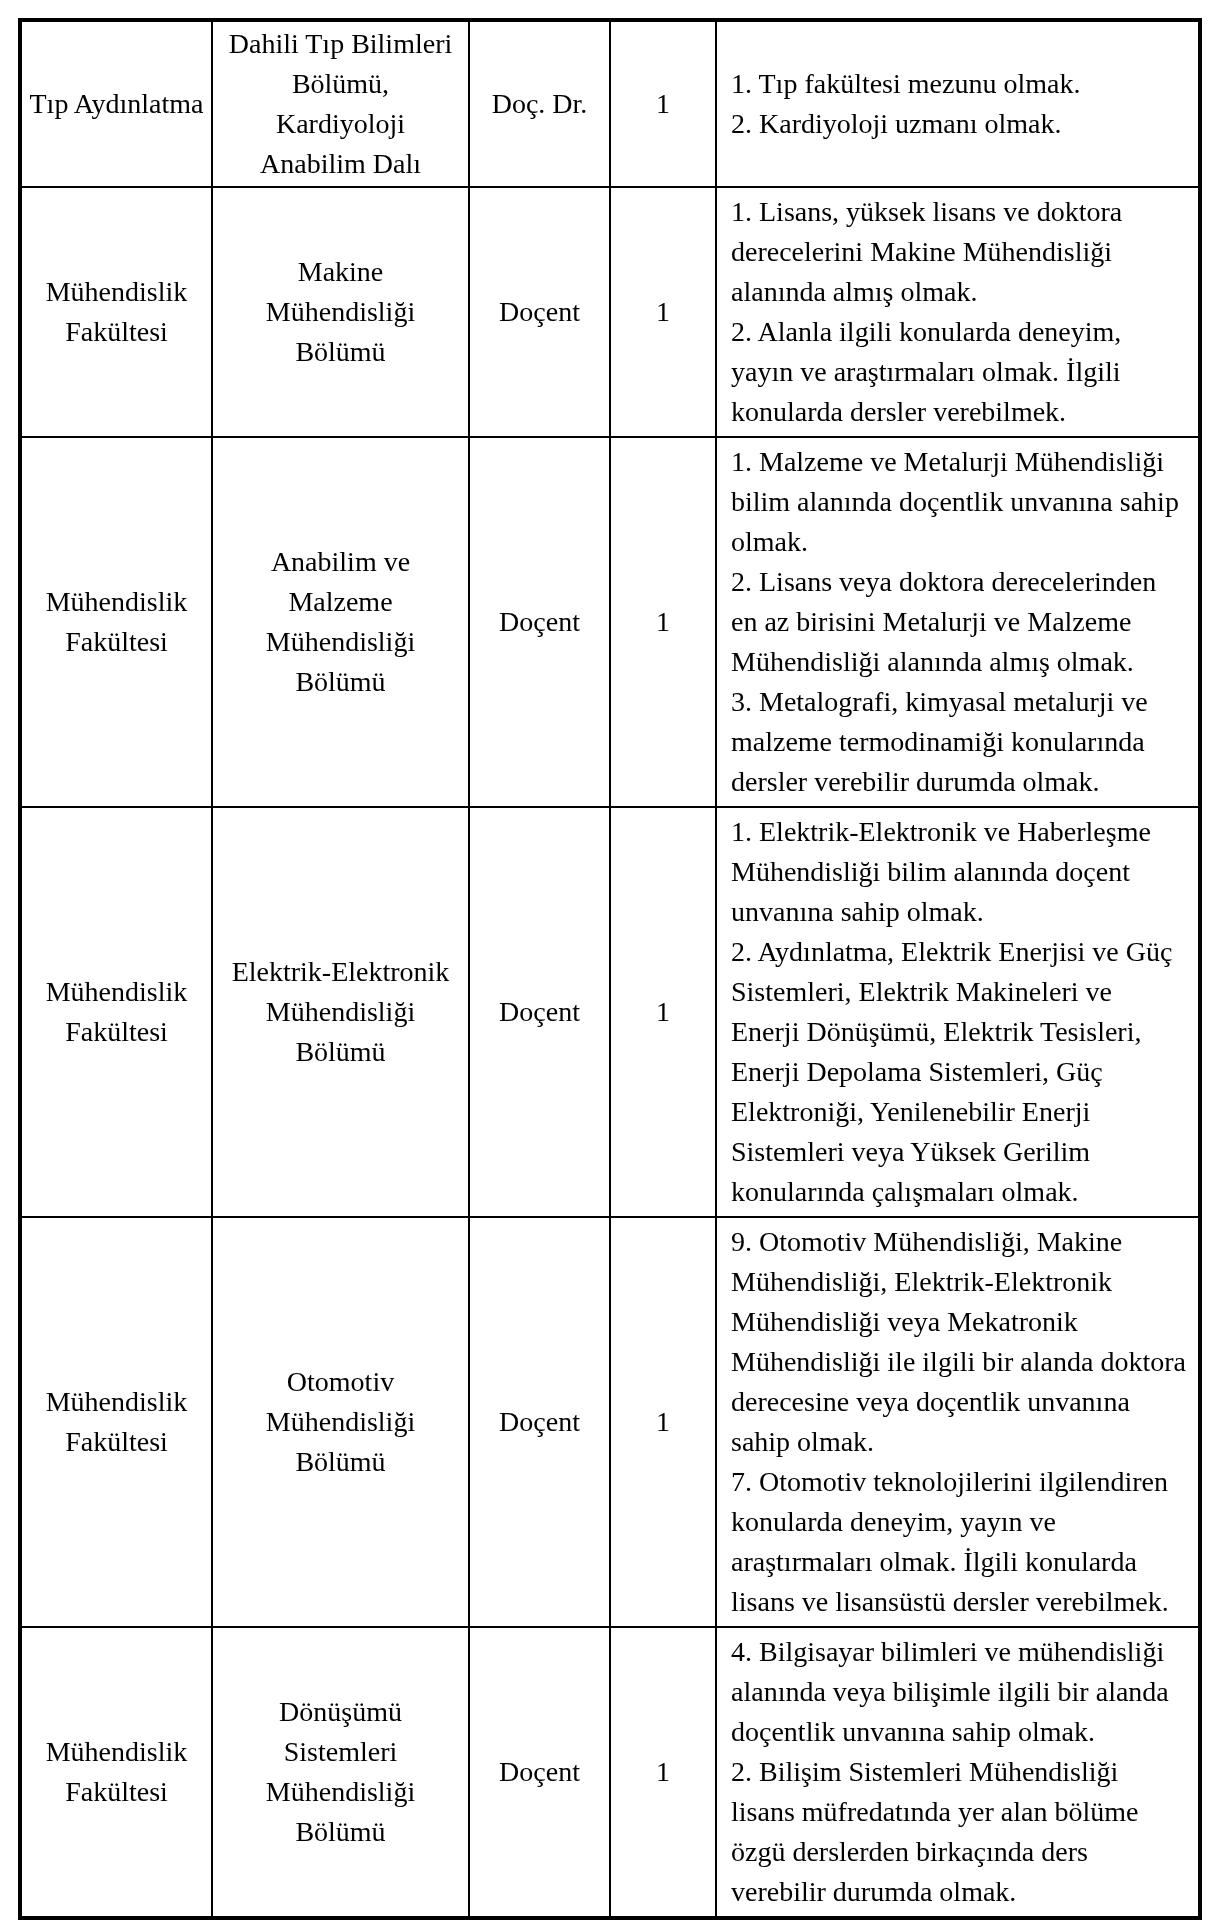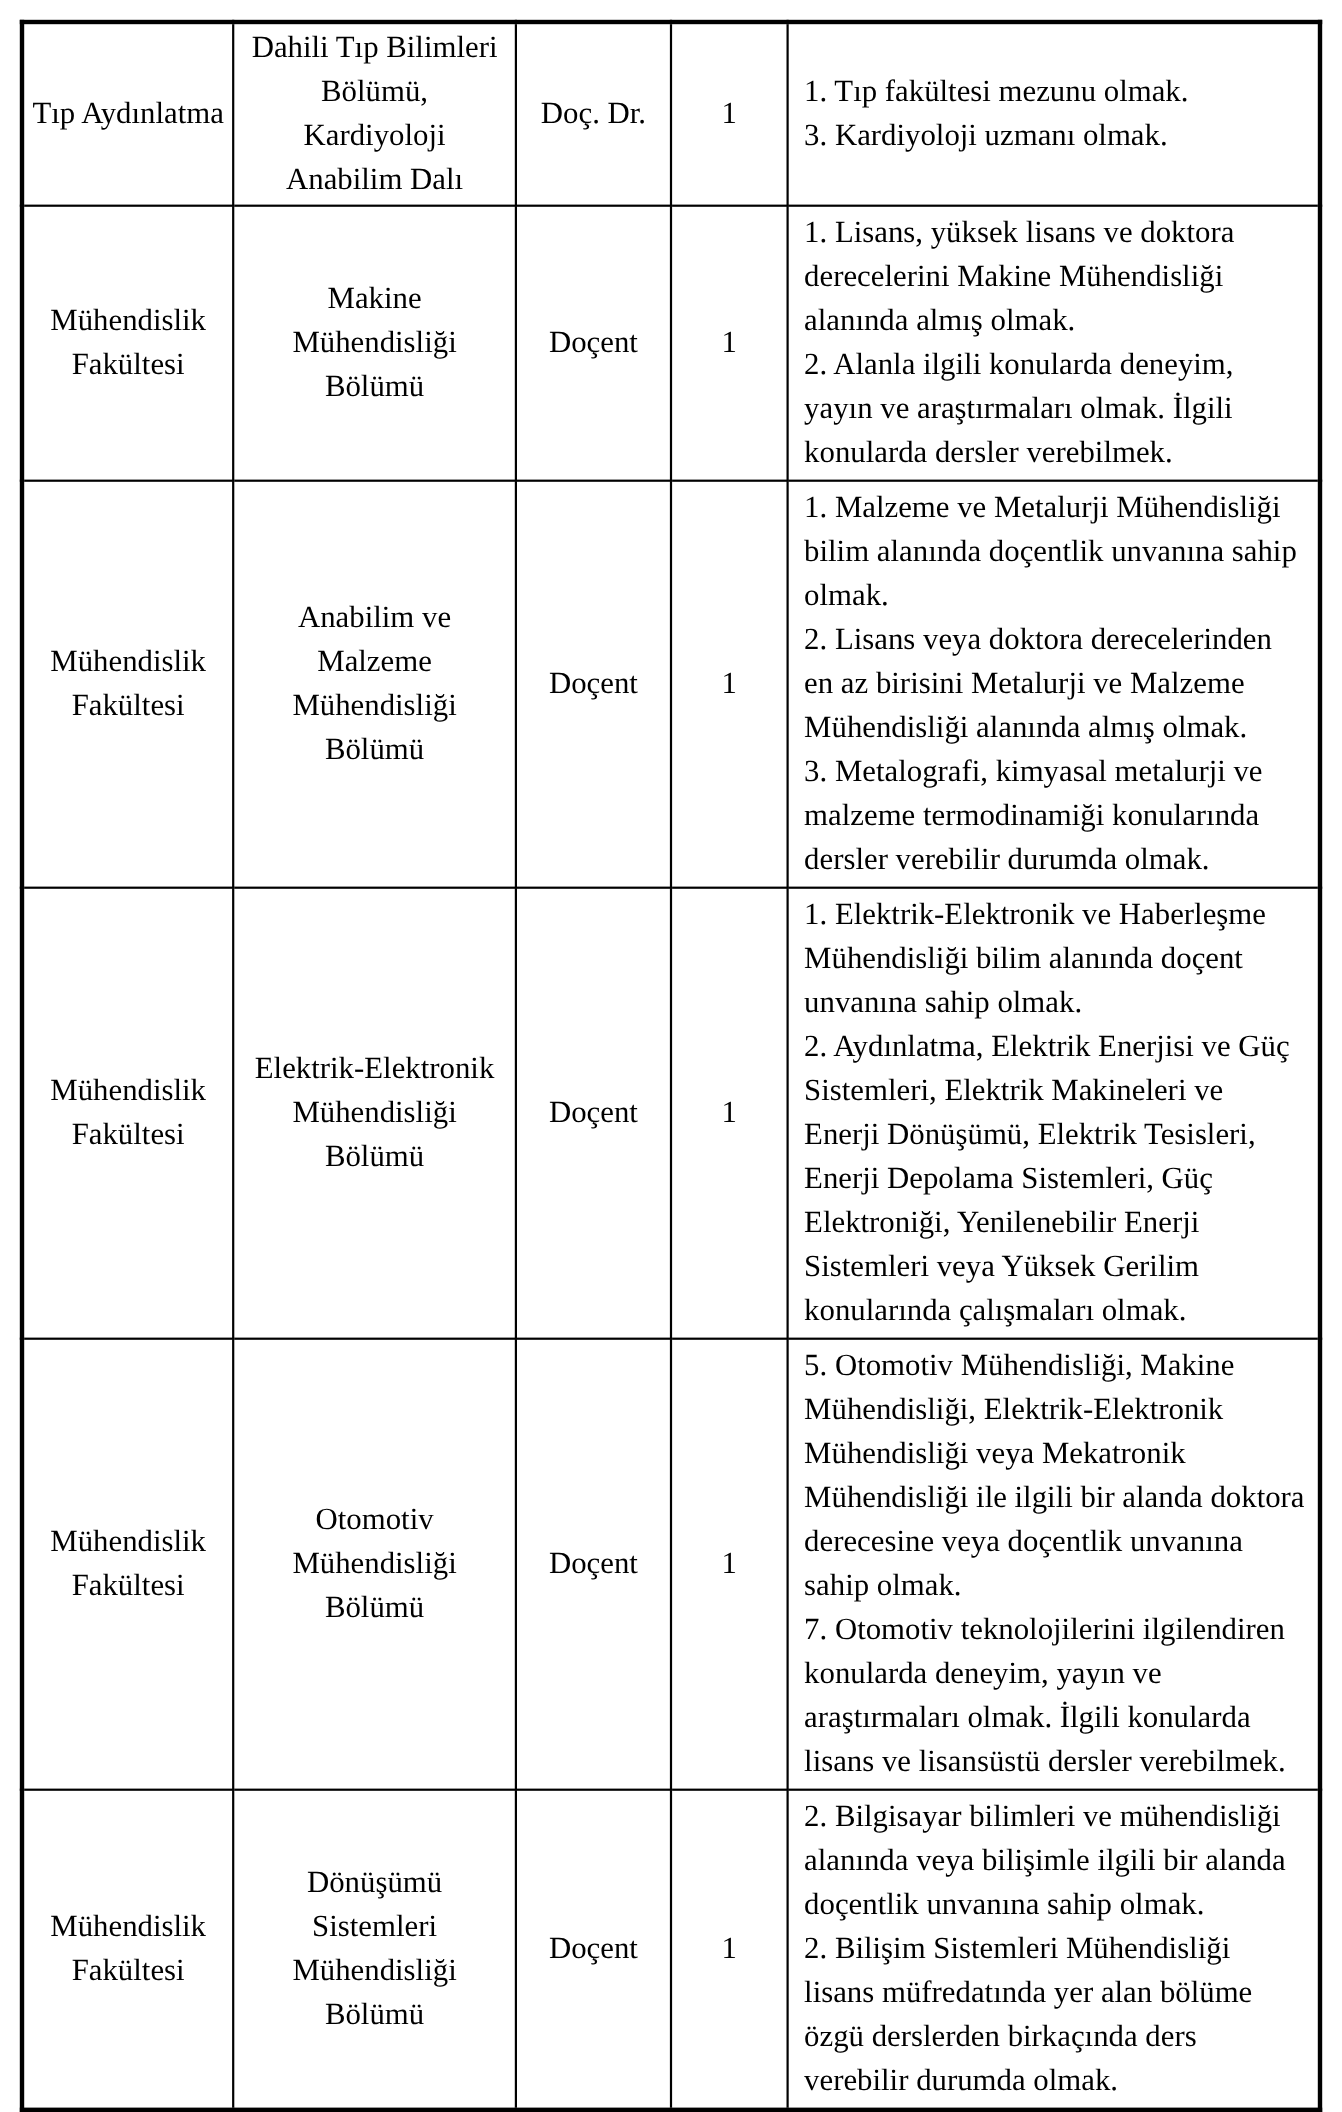--- a/index.html
+++ b/index.html
@@ -50,21 +50,21 @@
         <td class="center">
             <div class="line">Dahili Tıp Bilimleri</div>
             <div class="line">Bölümü,</div>
             <div class="line">Kardiyoloji</div>
             <div class="line">Anabilim Dalı</div>
           </td>
         <td class="center">Doç. Dr.</td>
         <td class="center">1</td>
         <td class="req">
             <div class="line">1. Tıp fakültesi mezunu olmak.</div>
-            <div class="line">3. Kardiyoloji uzmanı olmak.</div>
+            <div class="line">2. Kardiyoloji uzmanı olmak.</div>
           </td>
       </tr>
       <tr style="height:247px">
         <td class="center">
             <div class="line">Mühendislik</div>
             <div class="line">Fakültesi</div>
           </td>
         <td class="center">
             <div class="line">Makine</div>
             <div class="line">Mühendisliği</div>
@@ -119,36 +119,36 @@
             <div class="line">Fakültesi</div>
           </td>
         <td class="center">
             <div class="line">Otomotiv</div>
             <div class="line">Mühendisliği</div>
             <div class="line">Bölümü</div>
           </td>
         <td class="center">Doçent</td>
         <td class="center">1</td>
         <td class="req">
-            <div class="line">5. Otomotiv Mühendisliği, Makine Mühendisliği, Elektrik-Elektronik Mühendisliği veya Mekatronik Mühendisliği ile ilgili bir alanda doktora derecesine veya doçentlik unvanına sahip olmak.</div>
+            <div class="line">9. Otomotiv Mühendisliği, Makine Mühendisliği, Elektrik-Elektronik Mühendisliği veya Mekatronik Mühendisliği ile ilgili bir alanda doktora derecesine veya doçentlik unvanına sahip olmak.</div>
             <div class="line">7. Otomotiv teknolojilerini ilgilendiren konularda deneyim, yayın ve araştırmaları olmak. İlgili konularda lisans ve lisansüstü dersler verebilmek.</div>
           </td>
       </tr>
       <tr style="height:284px">
         <td class="center">
             <div class="line">Mühendislik</div>
             <div class="line">Fakültesi</div>
           </td>
         <td class="center">
             <div class="line">Dönüşümü Sistemleri</div>
             <div class="line">Mühendisliği</div>
             <div class="line">Bölümü</div>
           </td>
         <td class="center">Doçent</td>
         <td class="center">1</td>
         <td class="req">
-            <div class="line">2. Bilgisayar bilimleri ve mühendisliği alanında veya bilişimle ilgili bir alanda doçentlik unvanına sahip olmak.</div>
+            <div class="line">4. Bilgisayar bilimleri ve mühendisliği alanında veya bilişimle ilgili bir alanda doçentlik unvanına sahip olmak.</div>
             <div class="line">2. Bilişim Sistemleri Mühendisliği lisans müfredatında yer alan bölüme özgü derslerden birkaçında ders verebilir durumda olmak.</div>
           </td>
       </tr>
     </tbody>
   </table>
 </div>
 
 </body></html>

